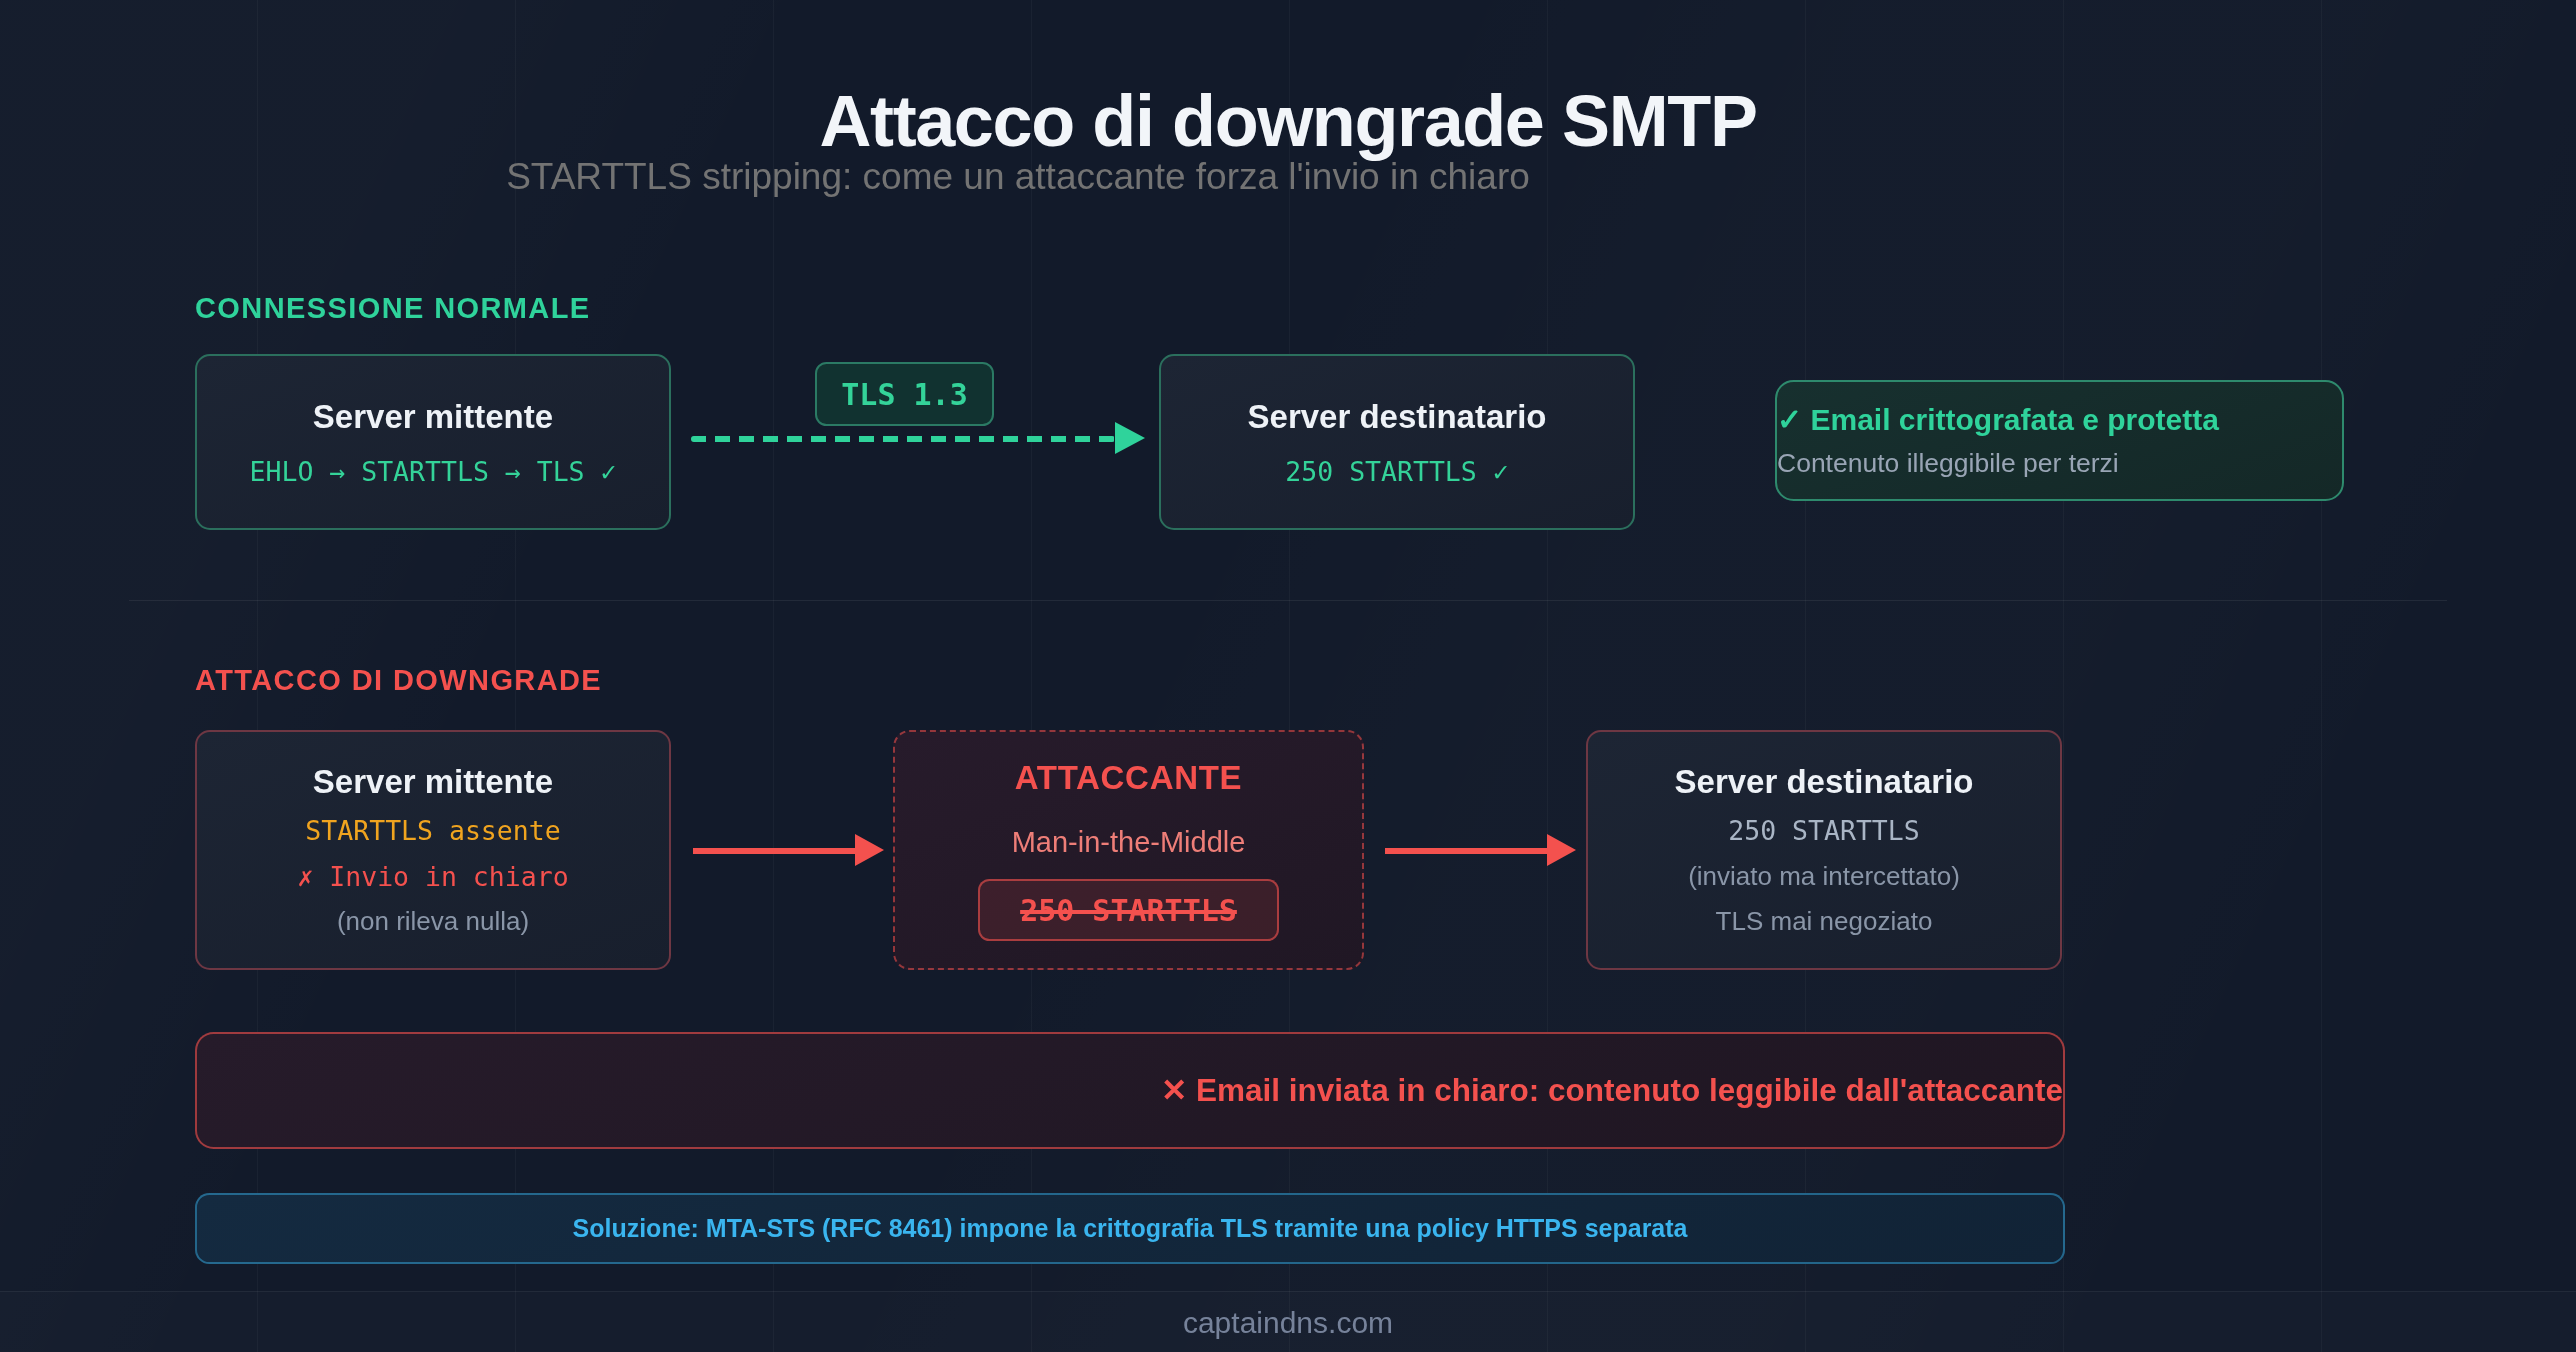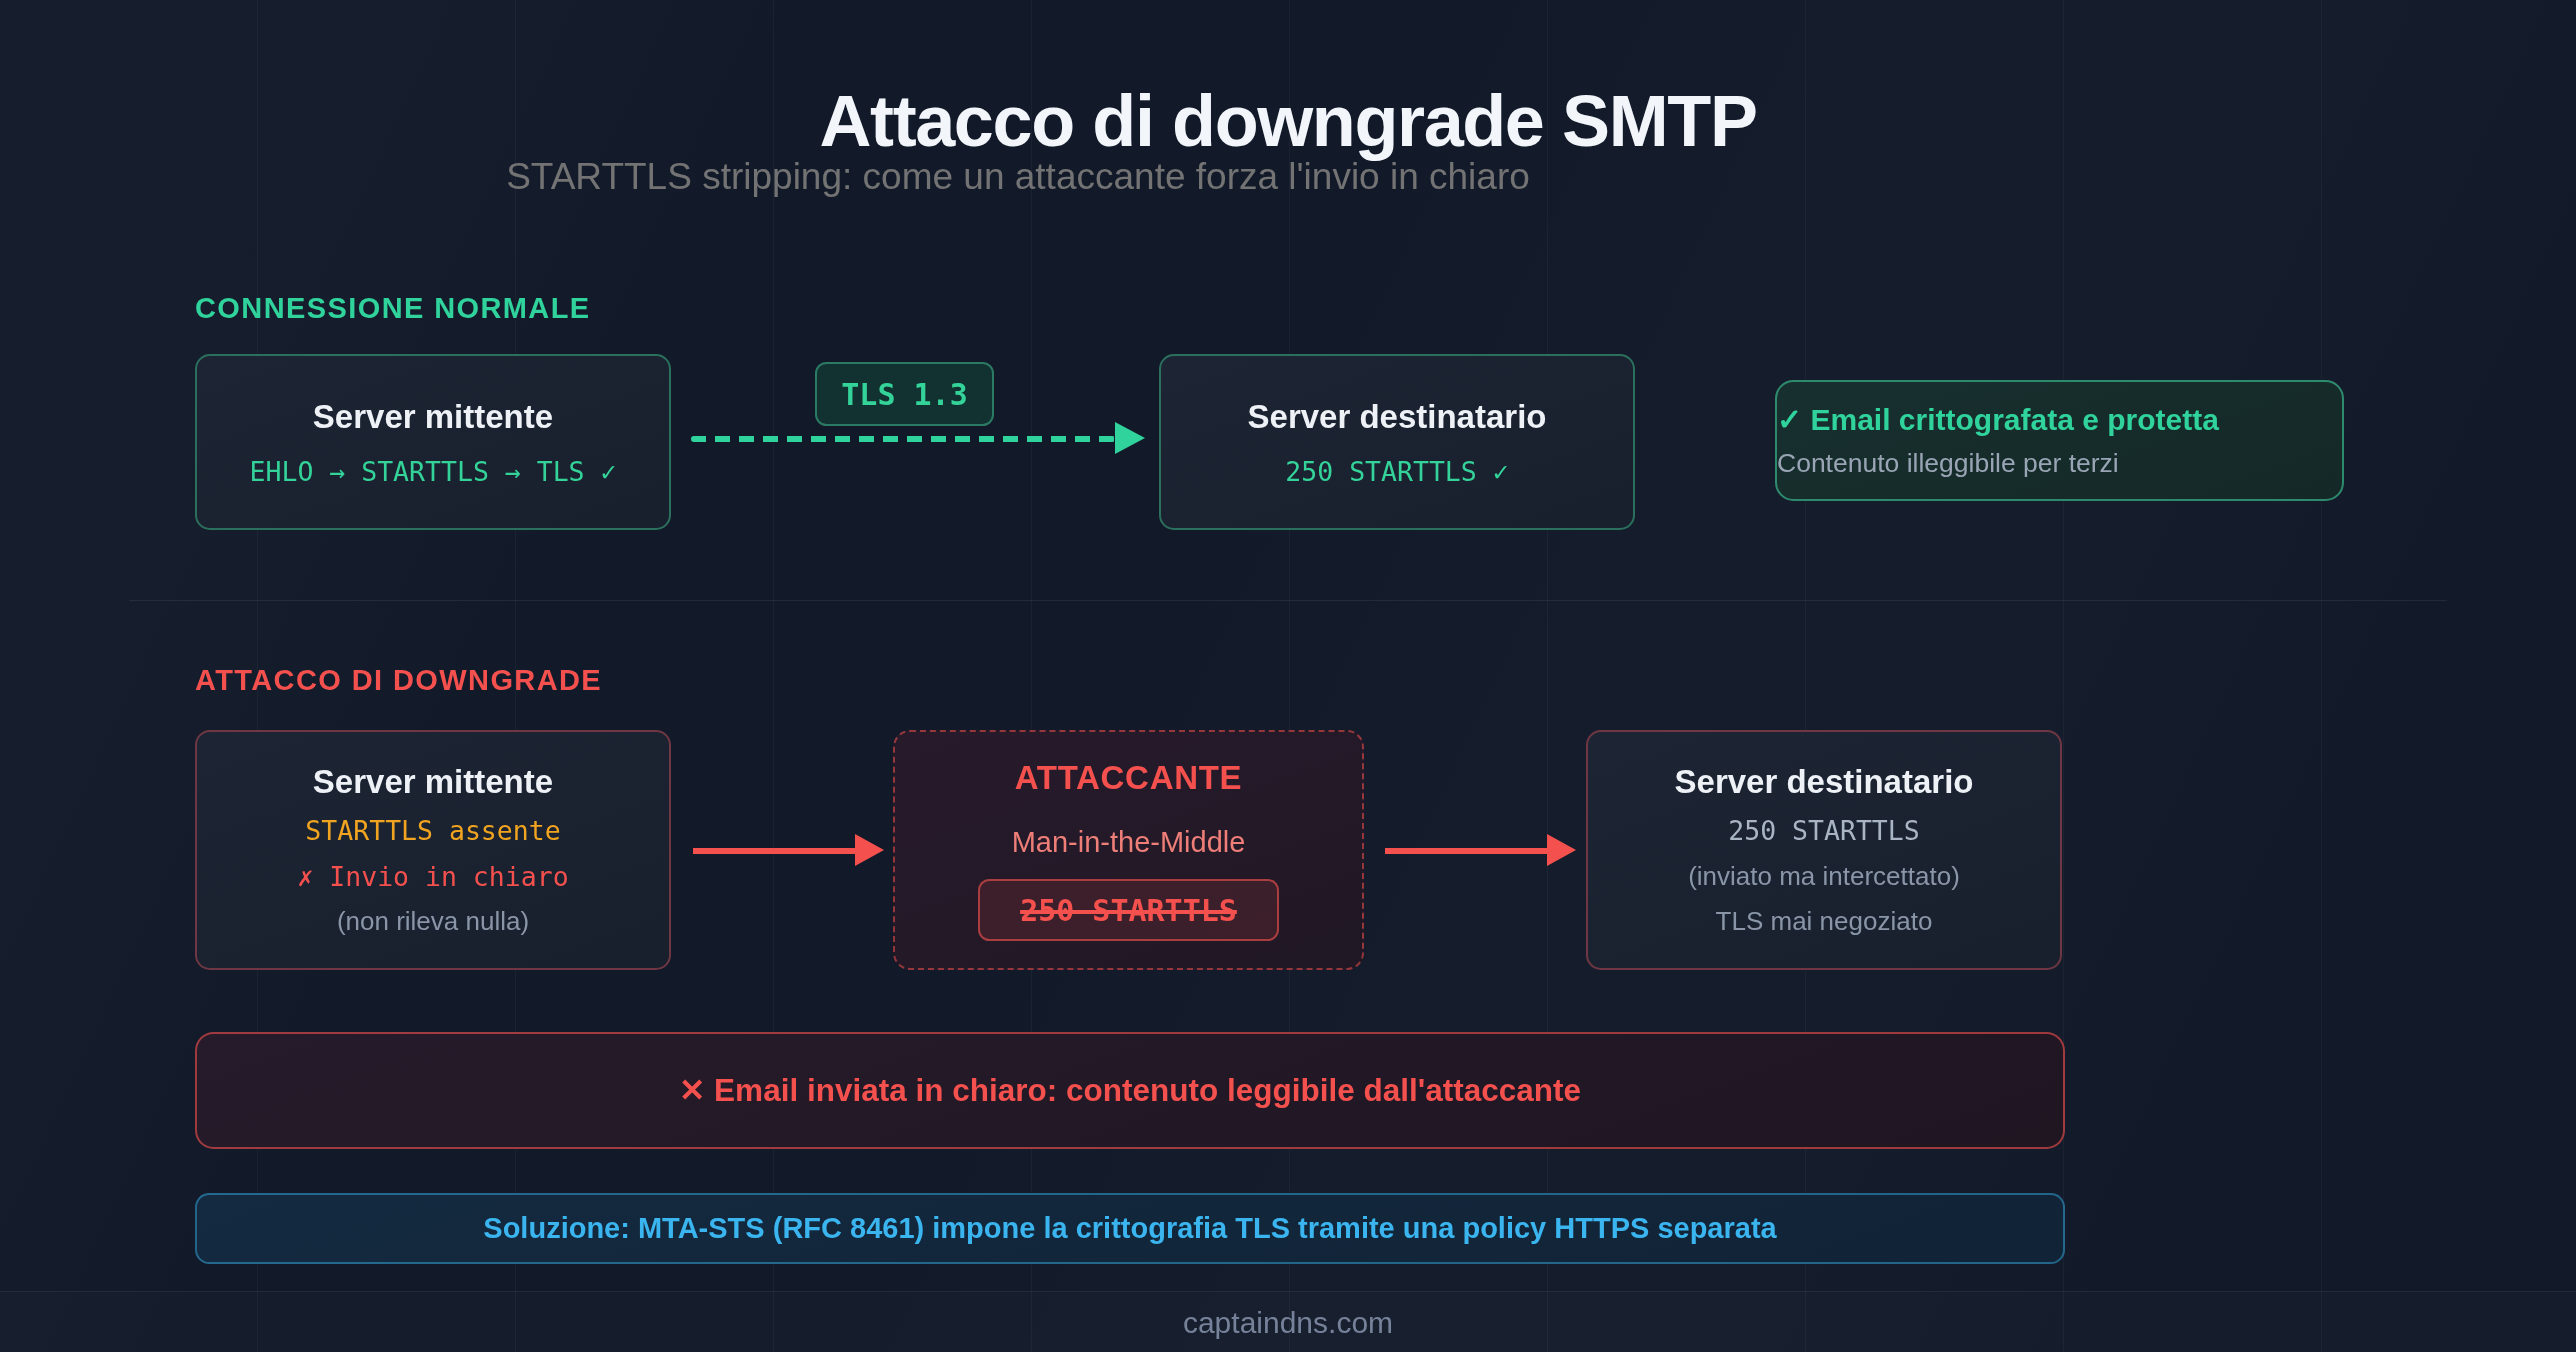--- a/index.html
+++ b/index.html
@@ -97,32 +97,32 @@
     text-decoration:line-through;text-decoration-thickness:3.6px;
     border:2.1px solid rgba(244,81,78,0.6);border-radius:11.4px;
     background:rgba(244,81,78,0.12);
     padding:11.4px 40px;
   }
 
   .warning{
     position:absolute;left:195px;top:1032px;width:1866px;height:113px;
     border:2.1px solid rgba(244,81,78,0.6);border-radius:18.6px;
     background:linear-gradient(160deg,#261b2a,#1f1622);
-    display:flex;flex-direction:column;align-items:center;justify-content:center;text-align:center;
+    display:flex;flex-direction:row;align-items:center;justify-content:flex-end;text-align:center;
   }
   .warning-title{font-size:31.5px;font-weight:bold;color:#f4514e;}
   .warning-sub{font-size:26px;color:#e6736d;margin-top:13px;}
 
   .solution{
     position:absolute;left:195px;top:1193px;width:1866px;height:67px;
     border:2.1px solid rgba(58,181,239,0.45);border-radius:14.3px;
     background:linear-gradient(160deg,#142a40,#112336);
     display:flex;align-items:center;justify-content:center;text-align:center;
   }
-  .solution-text{font-size:29px;font-weight:bold;color:#3ab5ef;}
+  .solution-text{font-size:25px;font-weight:bold;color:#3ab5ef;}
 
   .footer{
     position:absolute;left:0;top:1291px;width:2576px;height:62px;
     border-top:1.4px solid rgba(255,255,255,0.06);
     background:rgba(255,255,255,0.015);
     display:flex;align-items:center;justify-content:center;
   }
   .footer-text{font-size:30px;color:#76829a;}
 </style>
 </head>

